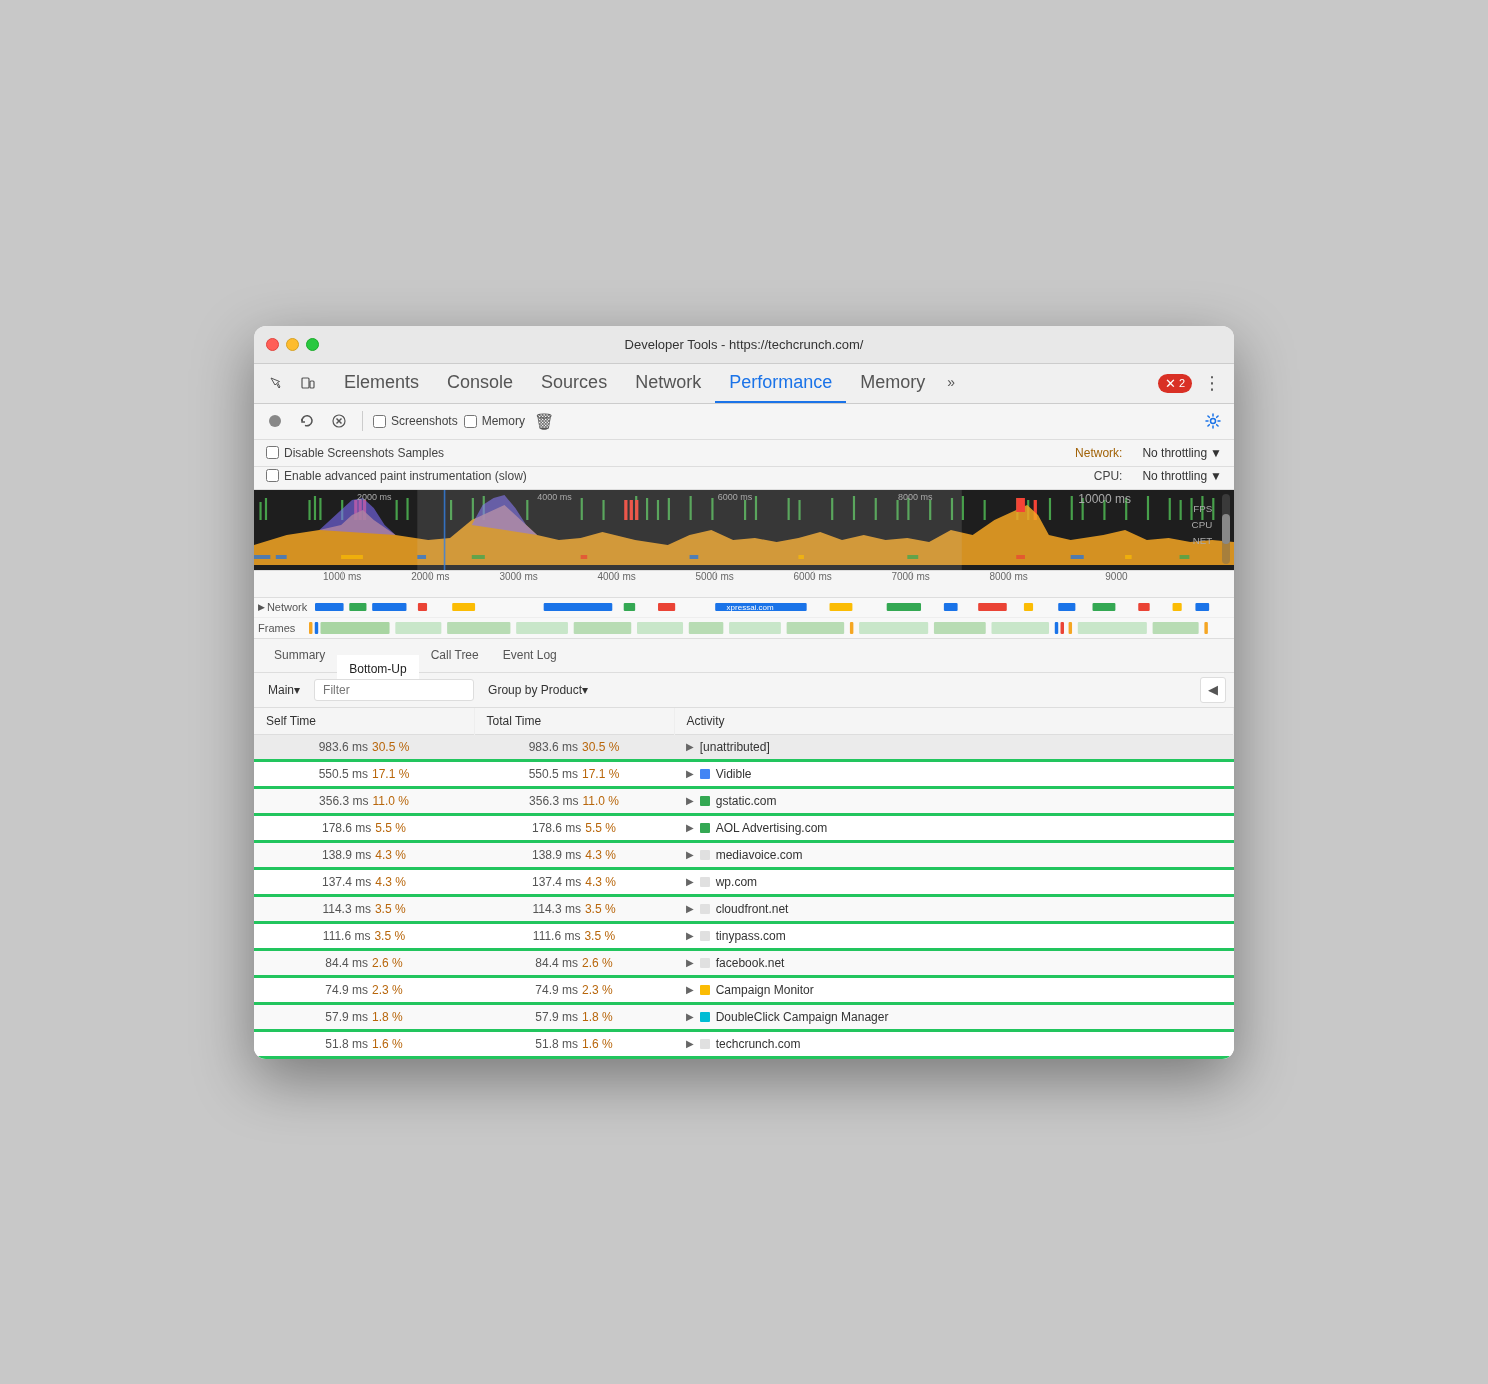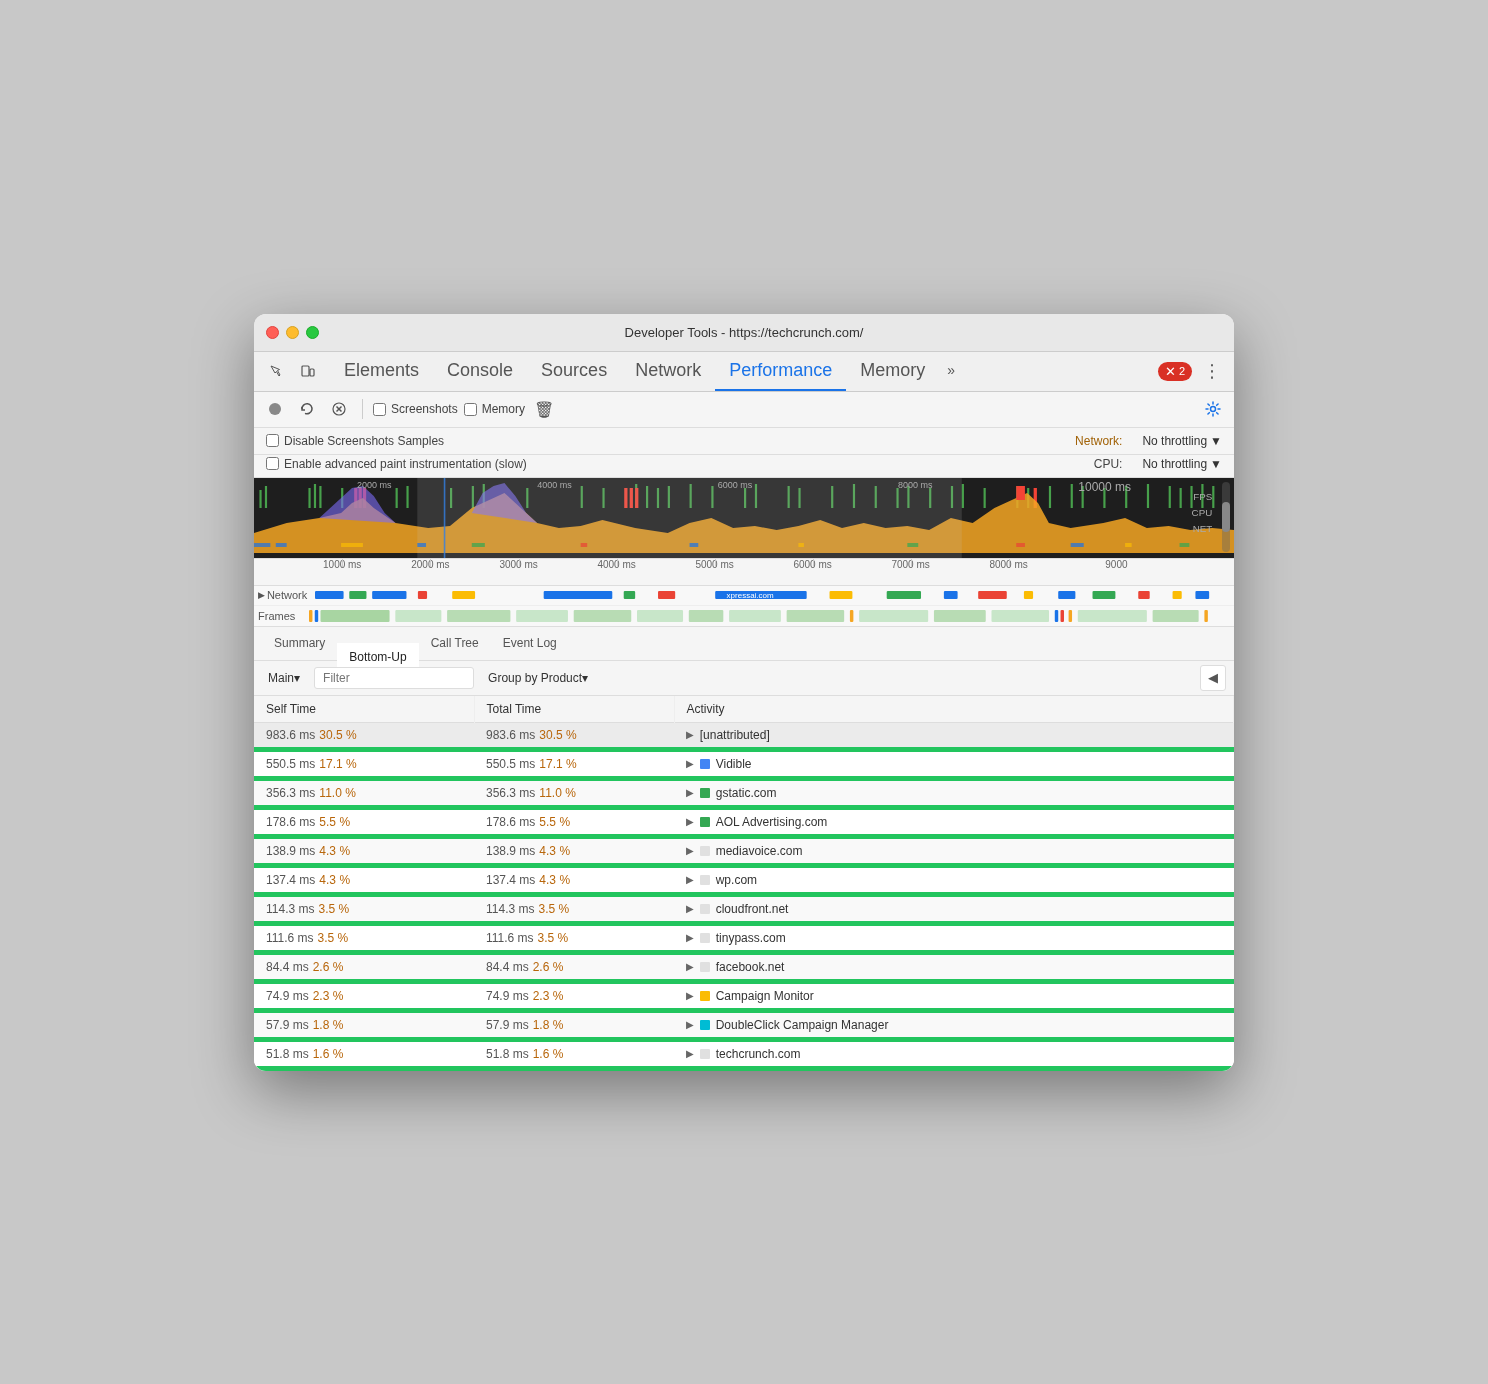--- a/index.html
+++ b/index.html
@@ -320,21 +320,22 @@
     .data-table thead th {
       text-align: left;
       padding: 6px 12px;
       font-weight: 500;
       color: #333;
       border-right: 1px solid #eee;
     }
     .data-table thead th:first-child { width: 220px; }
     .data-table thead th:nth-child(2) { width: 200px; }
     .data-table tbody tr {
-      border-bottom: 5px solid #22c55e;
+      border-bottom: 3px solid #22c55e;
+      text-align: center;
     }
     .data-table tbody tr:nth-child(odd) { background: #f9f9f9; }
     .data-table tbody tr:nth-child(even) { background: white; }
     .data-table tbody tr:first-child { background: #ebebeb; }
     .data-table td {
       padding: 5px 12px;
       color: #333;
     }
     .self-time-val { color: #555; }
     .self-time-pct { color: #b8660b; font-weight: 500; margin-left: 4px; }

